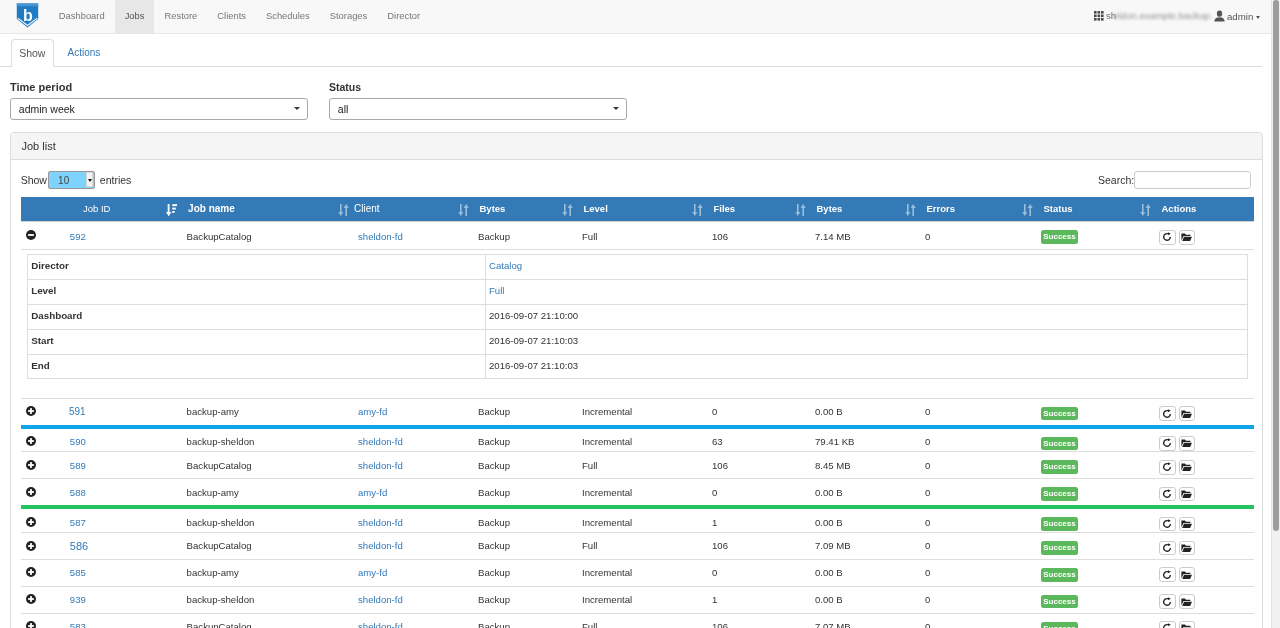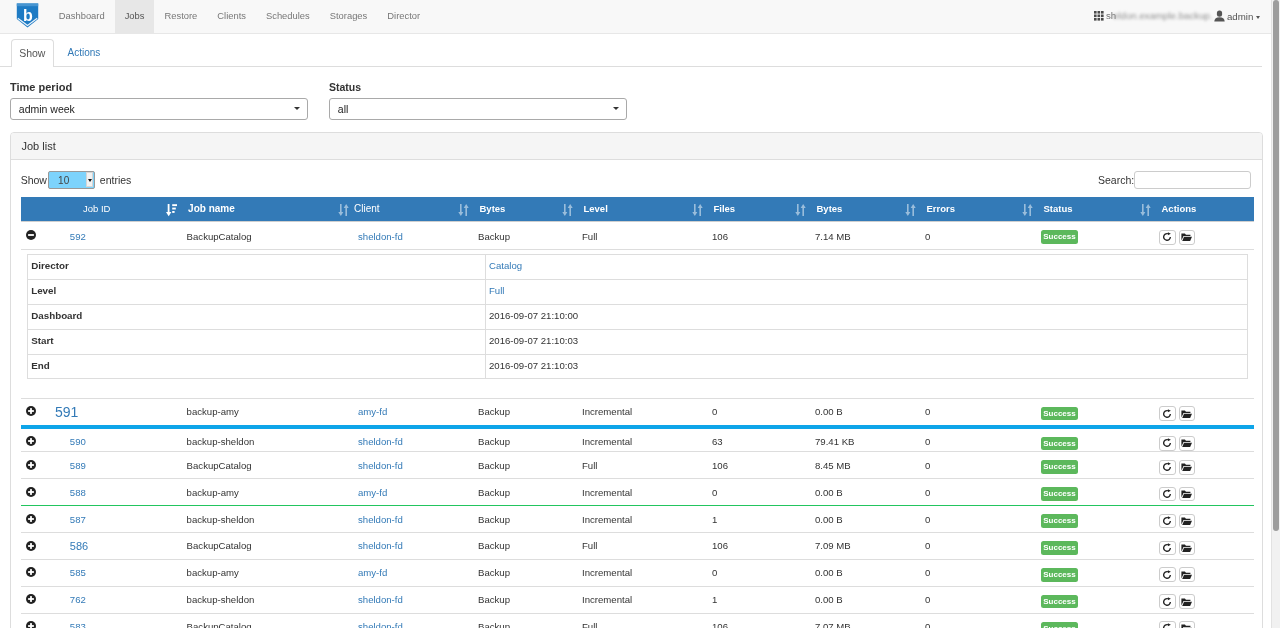--- a/index.html
+++ b/index.html
@@ -193,21 +193,21 @@
 <span style="position:absolute;left:461px;top:98.53999999999999px;height:24.86px;line-height:24.86px;color:#333;font-size:9.6px">2016-09-07 21:10:03</span>
 <div style="position:absolute;left:0;top:98.53999999999999px;width:100%;height:1px;background:#ddd"></div>
 <div style="position:absolute;left:457px;top:0;bottom:0;width:1px;background:#ddd"></div>
 </div>
 <div style="position:absolute;left:21.0px;top:397.7px;width:1233.0px;height:26.85px;border-top:1px solid #ddd;box-sizing:border-box">
     <span style="position:absolute;left:4.699999999999999px;top:7.7px;line-height:0"><svg width="10" height="10" viewBox="0 0 10 10">
         <circle cx="5" cy="5" r="5" fill="#222"></circle>
         <rect x="2.1" y="4.1" width="5.8" height="1.8" fill="#fff"></rect>
         <rect x="4.1" y="2.1" width="1.8" height="5.8" fill="#fff"></rect>
       </svg></span>
-    <span style="position:absolute;left:34px;top:0.5px;height:26.85px;line-height:26.85px;color:#337ab7;font-size:14px">591</span>
+    <span style="position:absolute;left:48px;top:0.5px;height:26.85px;line-height:26.85px;color:#337ab7;font-size:10px">591</span>
     <span style="position:absolute;left:165.6px;top:0.5px;height:26.85px;line-height:26.85px;color:#333;font-size:9.6px">backup-amy</span>
     <span style="position:absolute;left:337.0px;top:0.5px;height:26.85px;line-height:26.85px;color:#337ab7;font-size:9.6px">amy-fd</span>
     <span style="position:absolute;left:457.0px;top:0.5px;height:26.85px;line-height:26.85px;color:#333;font-size:9.6px">Backup</span>
     <span style="position:absolute;left:561.0px;top:0.5px;height:26.85px;line-height:26.85px;color:#333;font-size:9.6px">Incremental</span>
     <span style="position:absolute;left:691.0px;top:0.5px;height:26.85px;line-height:26.85px;color:#333;font-size:9.6px">0</span>
     <span style="position:absolute;left:794.0px;top:0.5px;height:26.85px;line-height:26.85px;color:#333;font-size:9.6px">0.00 B</span>
     <span style="position:absolute;left:904.0px;top:0.5px;height:26.85px;line-height:26.85px;color:#333;font-size:9.6px">0</span>
     <div style="position:absolute;left:1020.2px;top:8.075000000000001px;width:36.6px;height:13.7px;background:#5cb85c;border-radius:2.5px;color:#fff;font-size:8px;font-weight:bold;text-align:center;line-height:14.2px;box-sizing:border-box">Success</div>
     <div style="position:absolute;left:1138.4px;top:7.625000000000001px;width:16.2px;height:14.6px;background:#fff;border:1px solid #ccc;border-radius:3px;box-sizing:border-box;display:flex;align-items:center;justify-content:center">
       <svg width="10" height="10" viewBox="0 0 14 14">
@@ -299,21 +299,21 @@
         <path d="M8.2 0.2 L12.4 2.35 L8.2 4.5 Z" fill="#222"></path>
       </svg>
     </div>
     <div style="position:absolute;left:1157.6px;top:7.625000000000001px;width:16.2px;height:14.6px;background:#fff;border:1px solid #ccc;border-radius:3px;box-sizing:border-box;display:flex;align-items:center;justify-content:center">
       <svg width="11" height="10" viewBox="0 0 14 12">
         <path d="M0.5 1.5 L5 1.5 L6.3 3 L12 3 L12 4.6 L3.2 4.6 L0.5 10.5 Z" fill="#222"></path>
         <path d="M3.9 5.6 L14 5.6 L11.6 11 L1.5 11 Z" fill="#222"></path>
       </svg>
     </div>
   </div>
-<div style="position:absolute;left:21.0px;top:505.1000000000001px;width:1233.0px;height:26.85px;border-top:1px solid #22c55e;box-sizing:border-box">
+<div style="position:absolute;left:21.0px;top:505.1000000000001px;width:1233.0px;height:26.85px;border-top:4px solid #22c55e;box-sizing:border-box">
     <span style="position:absolute;left:4.699999999999999px;top:7.7px;line-height:0"><svg width="10" height="10" viewBox="0 0 10 10">
         <circle cx="5" cy="5" r="5" fill="#222"></circle>
         <rect x="2.1" y="4.1" width="5.8" height="1.8" fill="#fff"></rect>
         <rect x="4.1" y="2.1" width="1.8" height="5.8" fill="#fff"></rect>
       </svg></span>
     <span style="position:absolute;left:48.8px;top:0.5px;height:26.85px;line-height:26.85px;color:#337ab7;font-size:9.6px">587</span>
     <span style="position:absolute;left:165.6px;top:0.5px;height:26.85px;line-height:26.85px;color:#333;font-size:9.6px">backup-sheldon</span>
     <span style="position:absolute;left:337.0px;top:0.5px;height:26.85px;line-height:26.85px;color:#337ab7;font-size:9.6px">sheldon-fd</span>
     <span style="position:absolute;left:457.0px;top:0.5px;height:26.85px;line-height:26.85px;color:#333;font-size:9.6px">Backup</span>
     <span style="position:absolute;left:561.0px;top:0.5px;height:26.85px;line-height:26.85px;color:#333;font-size:9.6px">Incremental</span>
@@ -389,21 +389,21 @@
         <path d="M3.9 5.6 L14 5.6 L11.6 11 L1.5 11 Z" fill="#222"></path>
       </svg>
     </div>
   </div>
 <div style="position:absolute;left:21.0px;top:585.6500000000001px;width:1233.0px;height:26.85px;border-top:1px solid #ddd;box-sizing:border-box">
     <span style="position:absolute;left:4.699999999999999px;top:7.7px;line-height:0"><svg width="10" height="10" viewBox="0 0 10 10">
         <circle cx="5" cy="5" r="5" fill="#222"></circle>
         <rect x="2.1" y="4.1" width="5.8" height="1.8" fill="#fff"></rect>
         <rect x="4.1" y="2.1" width="1.8" height="5.8" fill="#fff"></rect>
       </svg></span>
-    <span style="position:absolute;left:48.8px;top:0.5px;height:26.85px;line-height:26.85px;color:#337ab7;font-size:9.6px">762</span>
+    <span style="position:absolute;left:48.8px;top:0.5px;height:26.85px;line-height:26.85px;color:#337ab7;font-size:9.6px">939</span>
     <span style="position:absolute;left:165.6px;top:0.5px;height:26.85px;line-height:26.85px;color:#333;font-size:9.6px">backup-sheldon</span>
     <span style="position:absolute;left:337.0px;top:0.5px;height:26.85px;line-height:26.85px;color:#337ab7;font-size:9.6px">sheldon-fd</span>
     <span style="position:absolute;left:457.0px;top:0.5px;height:26.85px;line-height:26.85px;color:#333;font-size:9.6px">Backup</span>
     <span style="position:absolute;left:561.0px;top:0.5px;height:26.85px;line-height:26.85px;color:#333;font-size:9.6px">Incremental</span>
     <span style="position:absolute;left:691.0px;top:0.5px;height:26.85px;line-height:26.85px;color:#333;font-size:9.6px">1</span>
     <span style="position:absolute;left:794.0px;top:0.5px;height:26.85px;line-height:26.85px;color:#333;font-size:9.6px">0.00 B</span>
     <span style="position:absolute;left:904.0px;top:0.5px;height:26.85px;line-height:26.85px;color:#333;font-size:9.6px">0</span>
     <div style="position:absolute;left:1020.2px;top:8.075000000000001px;width:36.6px;height:13.7px;background:#5cb85c;border-radius:2.5px;color:#fff;font-size:8px;font-weight:bold;text-align:center;line-height:14.2px;box-sizing:border-box">Success</div>
     <div style="position:absolute;left:1138.4px;top:7.625000000000001px;width:16.2px;height:14.6px;background:#fff;border:1px solid #ccc;border-radius:3px;box-sizing:border-box;display:flex;align-items:center;justify-content:center">
       <svg width="10" height="10" viewBox="0 0 14 14">

